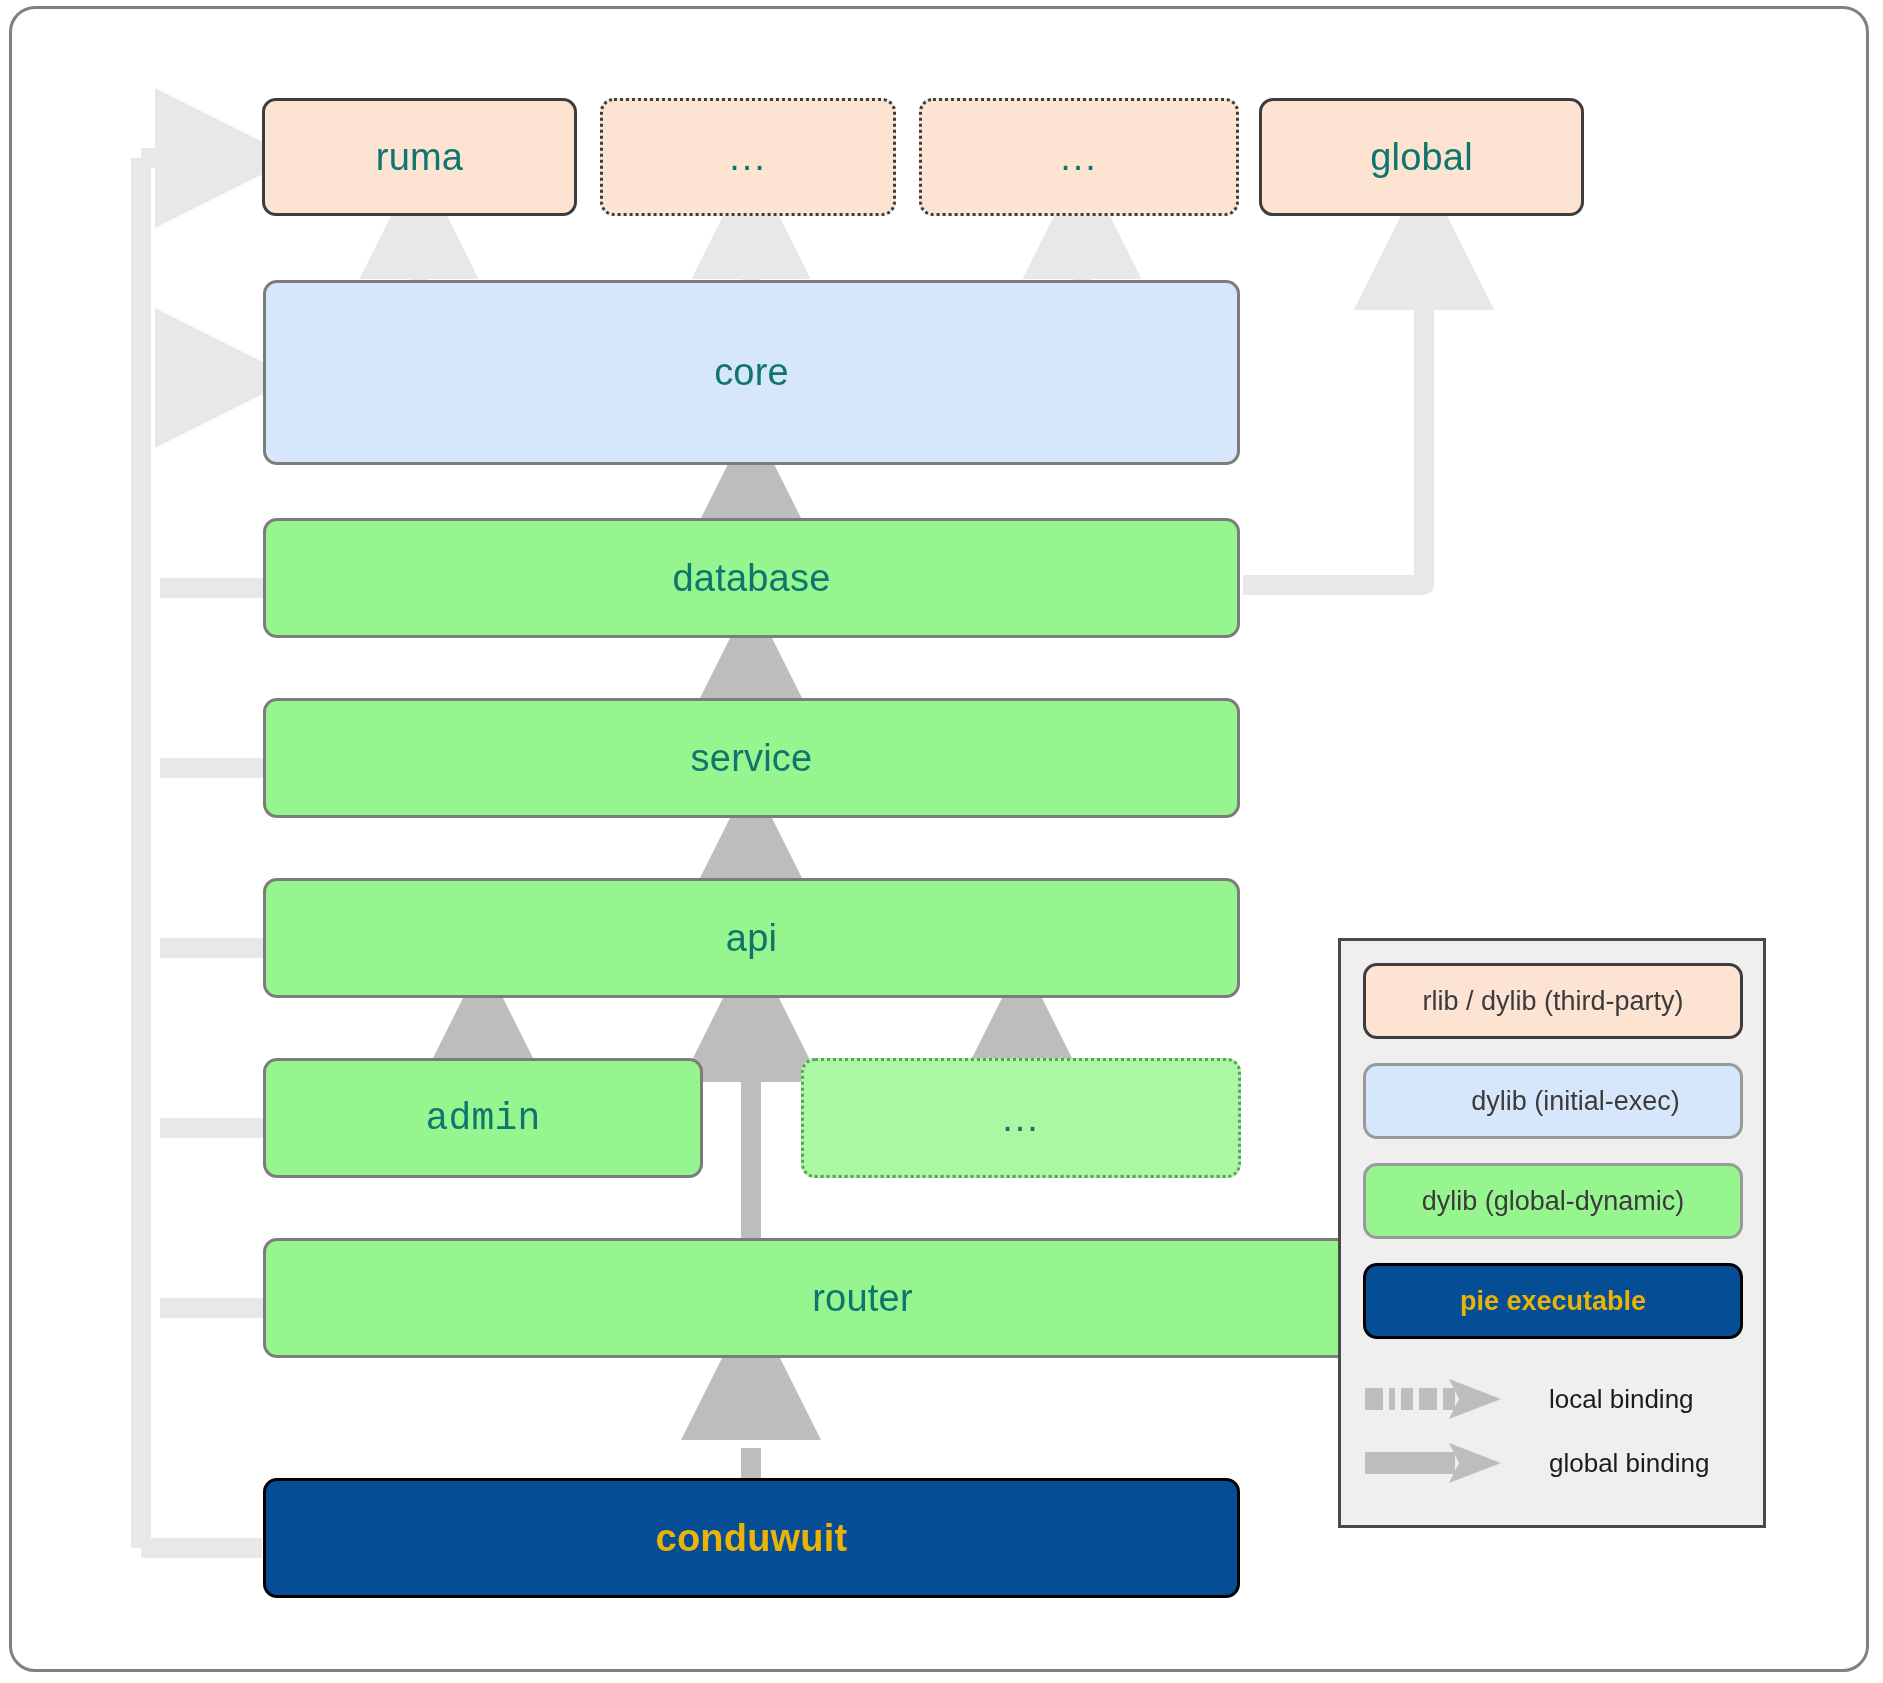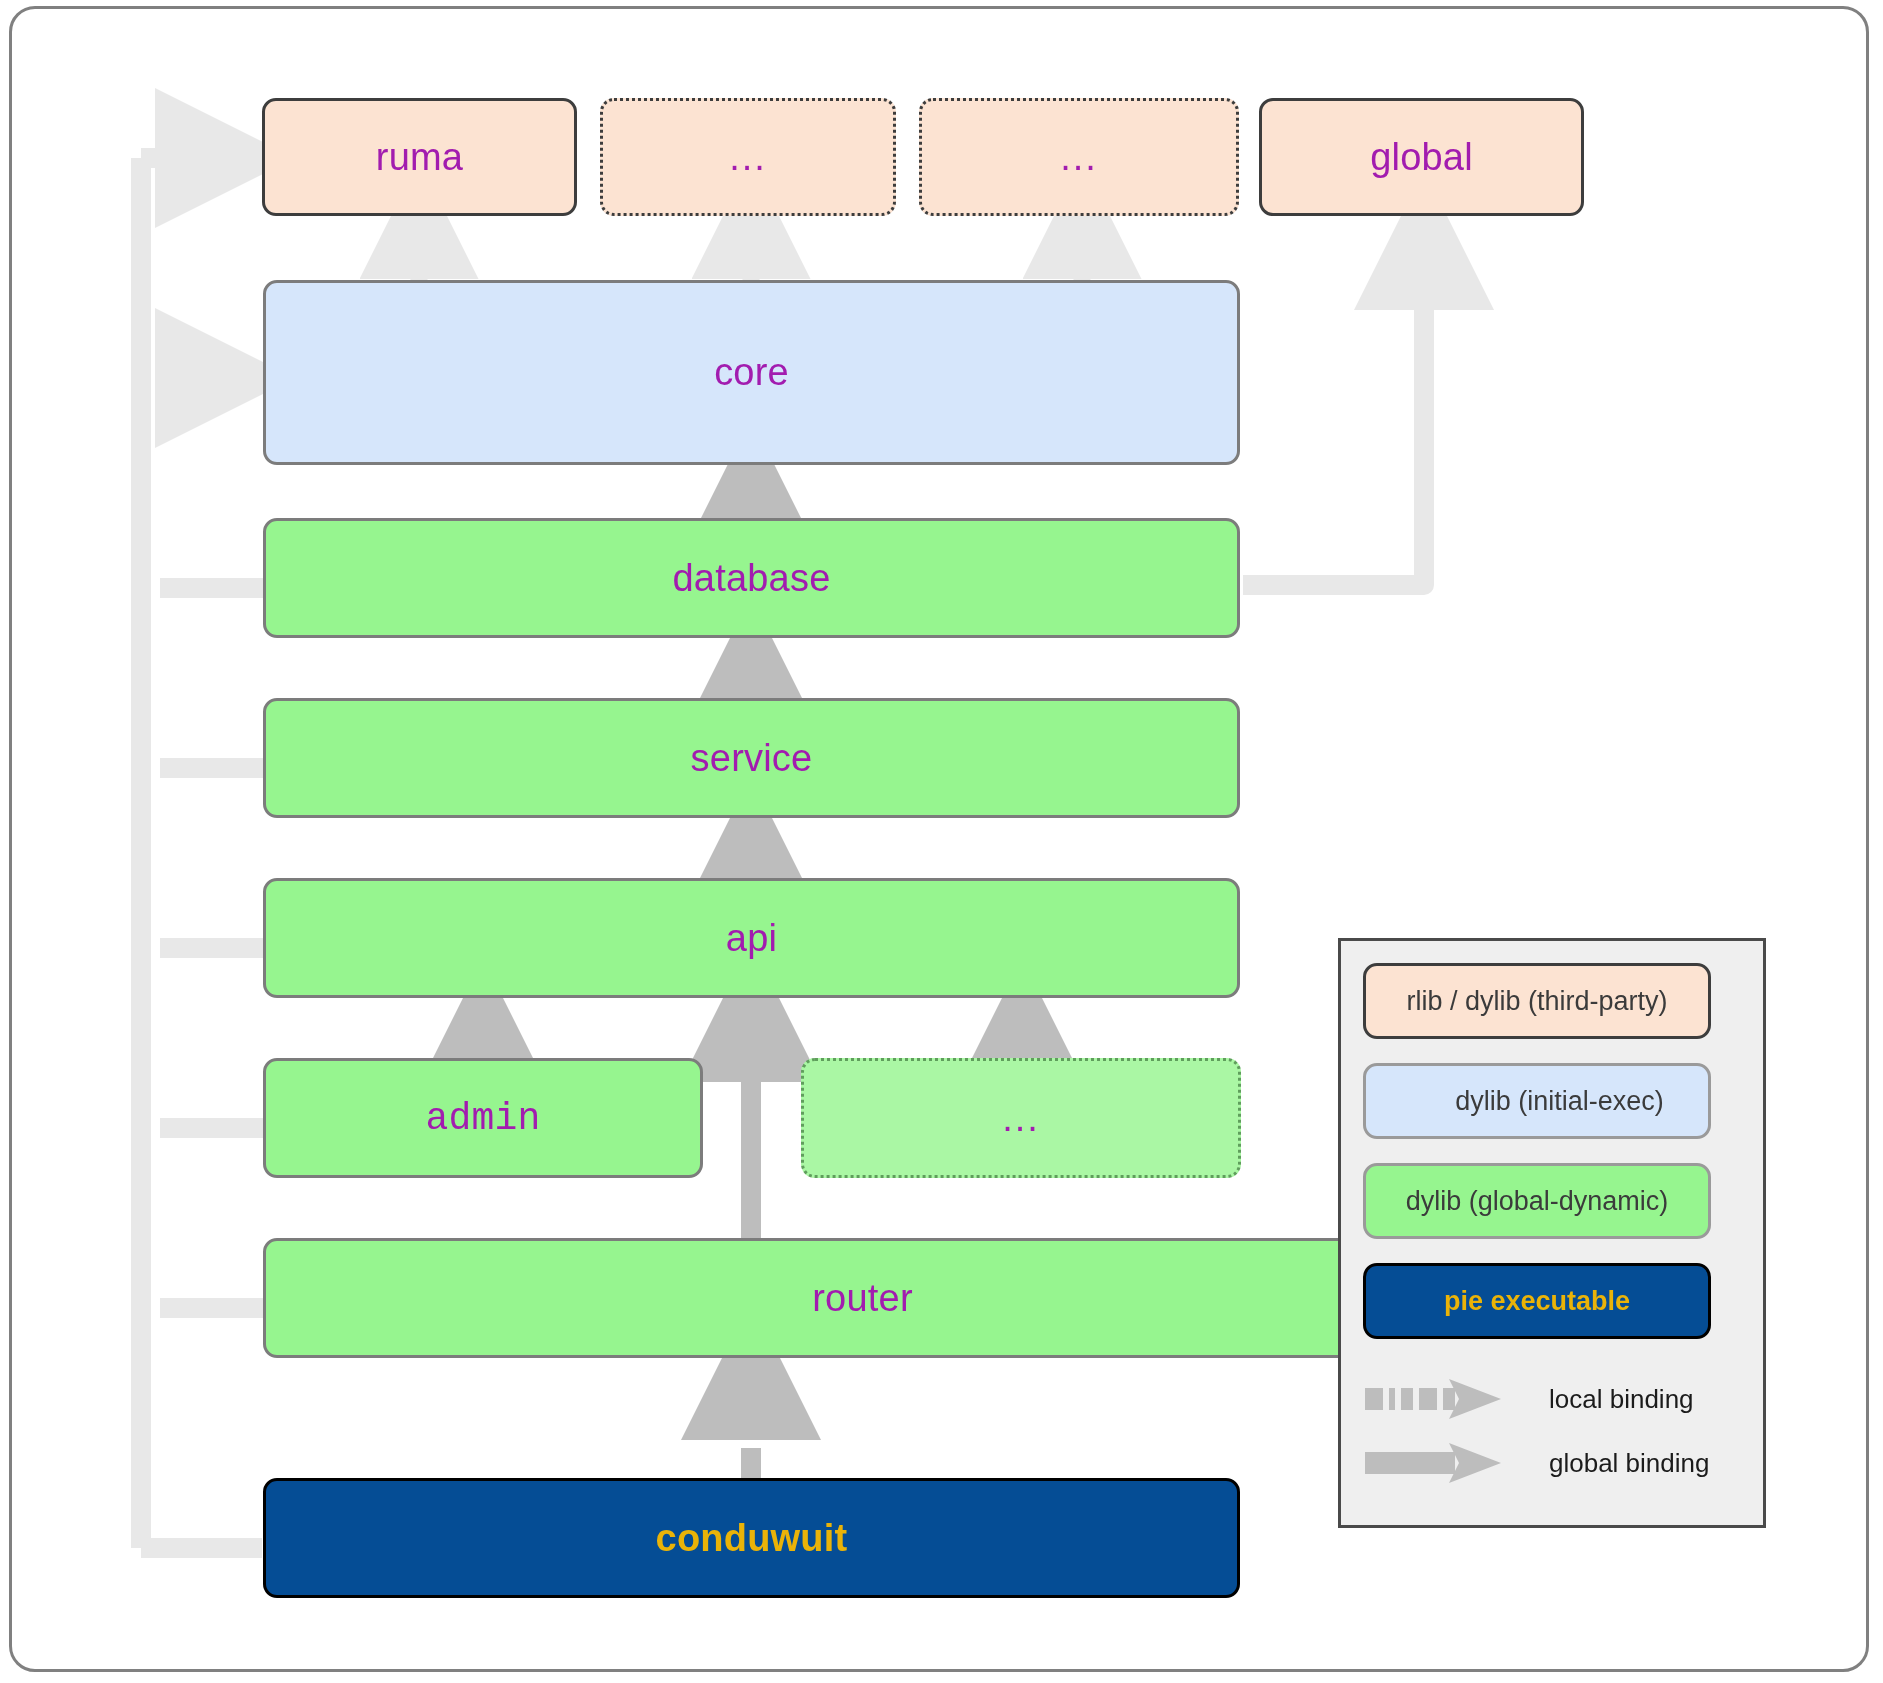--- a/index.html
+++ b/index.html
@@ -35,21 +35,21 @@
     pointer-events: none;
   }
   .node {
     position: absolute;
     box-sizing: border-box;
     display: flex;
     align-items: center;
     justify-content: center;
     border-radius: 14px;
     font-size: 38px;
-    color: #a21caf;
+    color: #0f766e;
     letter-spacing: 0.2px;
   }
   .node.orange {
     background: #fce3d2;
     border: 3px solid #3d3d3d;
   }
   .node.orange-dotted {
     background: #fce3d2;
     border: 3px dotted #3d3d3d;
   }
@@ -84,21 +84,21 @@
     top: 938px;
     width: 428px;
     height: 590px;
     background: #efefef;
     border: 3px solid #4a4a4a;
     box-sizing: border-box;
   }
   .legend-swatch {
     position: absolute;
     left: 22px;
-    width: 348px;
+    width: 380px;
     height: 76px;
     box-sizing: border-box;
     display: flex;
     align-items: center;
     justify-content: center;
     border-radius: 14px;
     font-size: 27px;
     color: #3b3b3b;
   }
   .legend-swatch.sw-orange { background:#fce3d2; border:3px solid #3d3d3d; top: 22px; }

